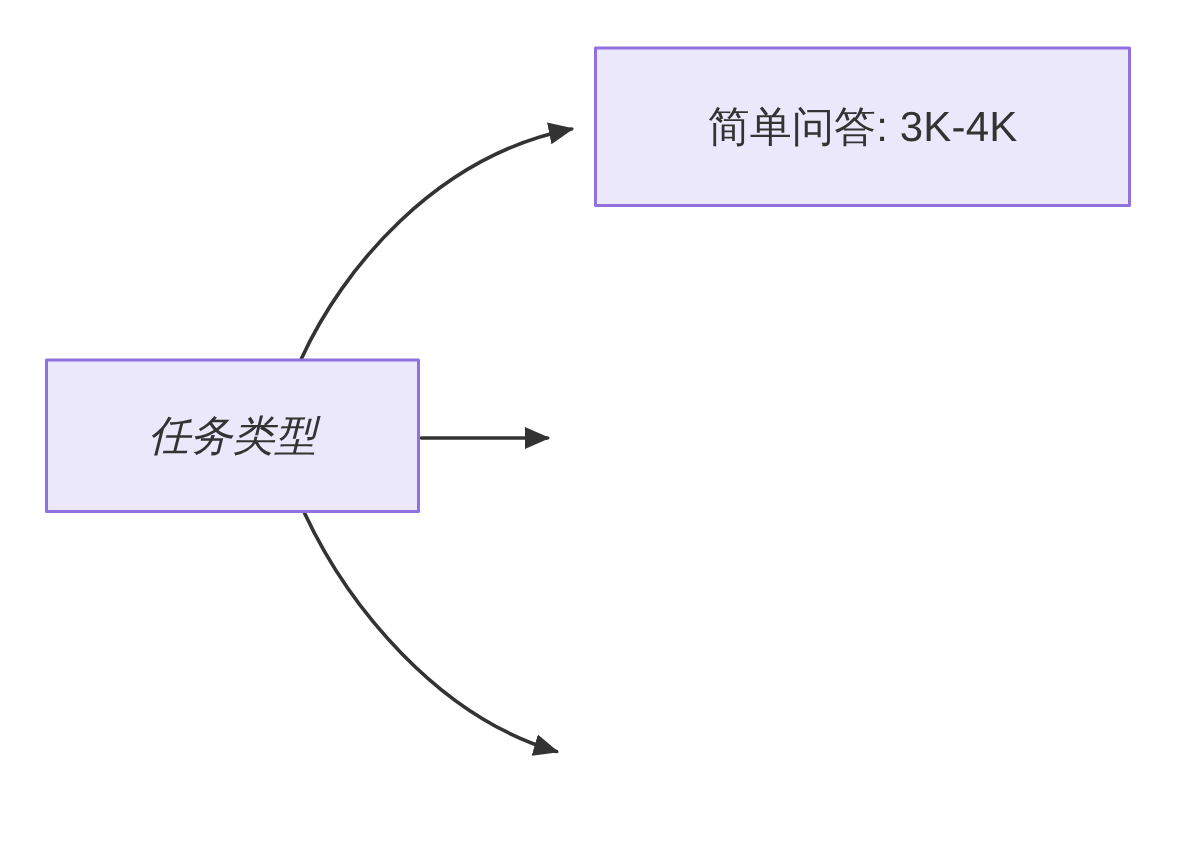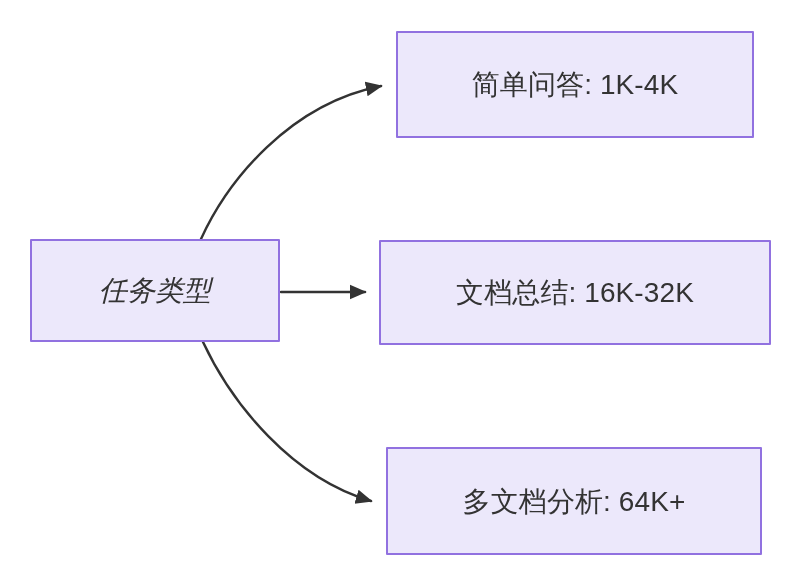--- a/index.html
+++ b/index.html
@@ -75,24 +75,18 @@
     <path class="edge-path" marker-end="url(#arrowhead)" d="M 281,292 L 365,292"></path>
 
     <path class="edge-path" marker-end="url(#arrowhead)" d="M 203,342 C 232,404 292,478 371,501"></path>
   </svg>
 
   <div class="node" id="node-source">
     <span class="node-label">任务类型</span>
   </div>
 
   <div class="node" id="node-target-0">
-    <span class="node-label">简单问答: 1K-4K</span>
+    <span class="node-label">简单问答: 3K-4K</span>
   </div>
 
-  <div class="node" id="node-target-1">
-    <span class="node-label">文档总结: 16K-32K</span>
-  </div>
 
-  <div class="node" id="node-target-2">
-    <span class="node-label">多文档分析: 64K+</span>
-  </div>
 
 </div>
 
 </body></html>

